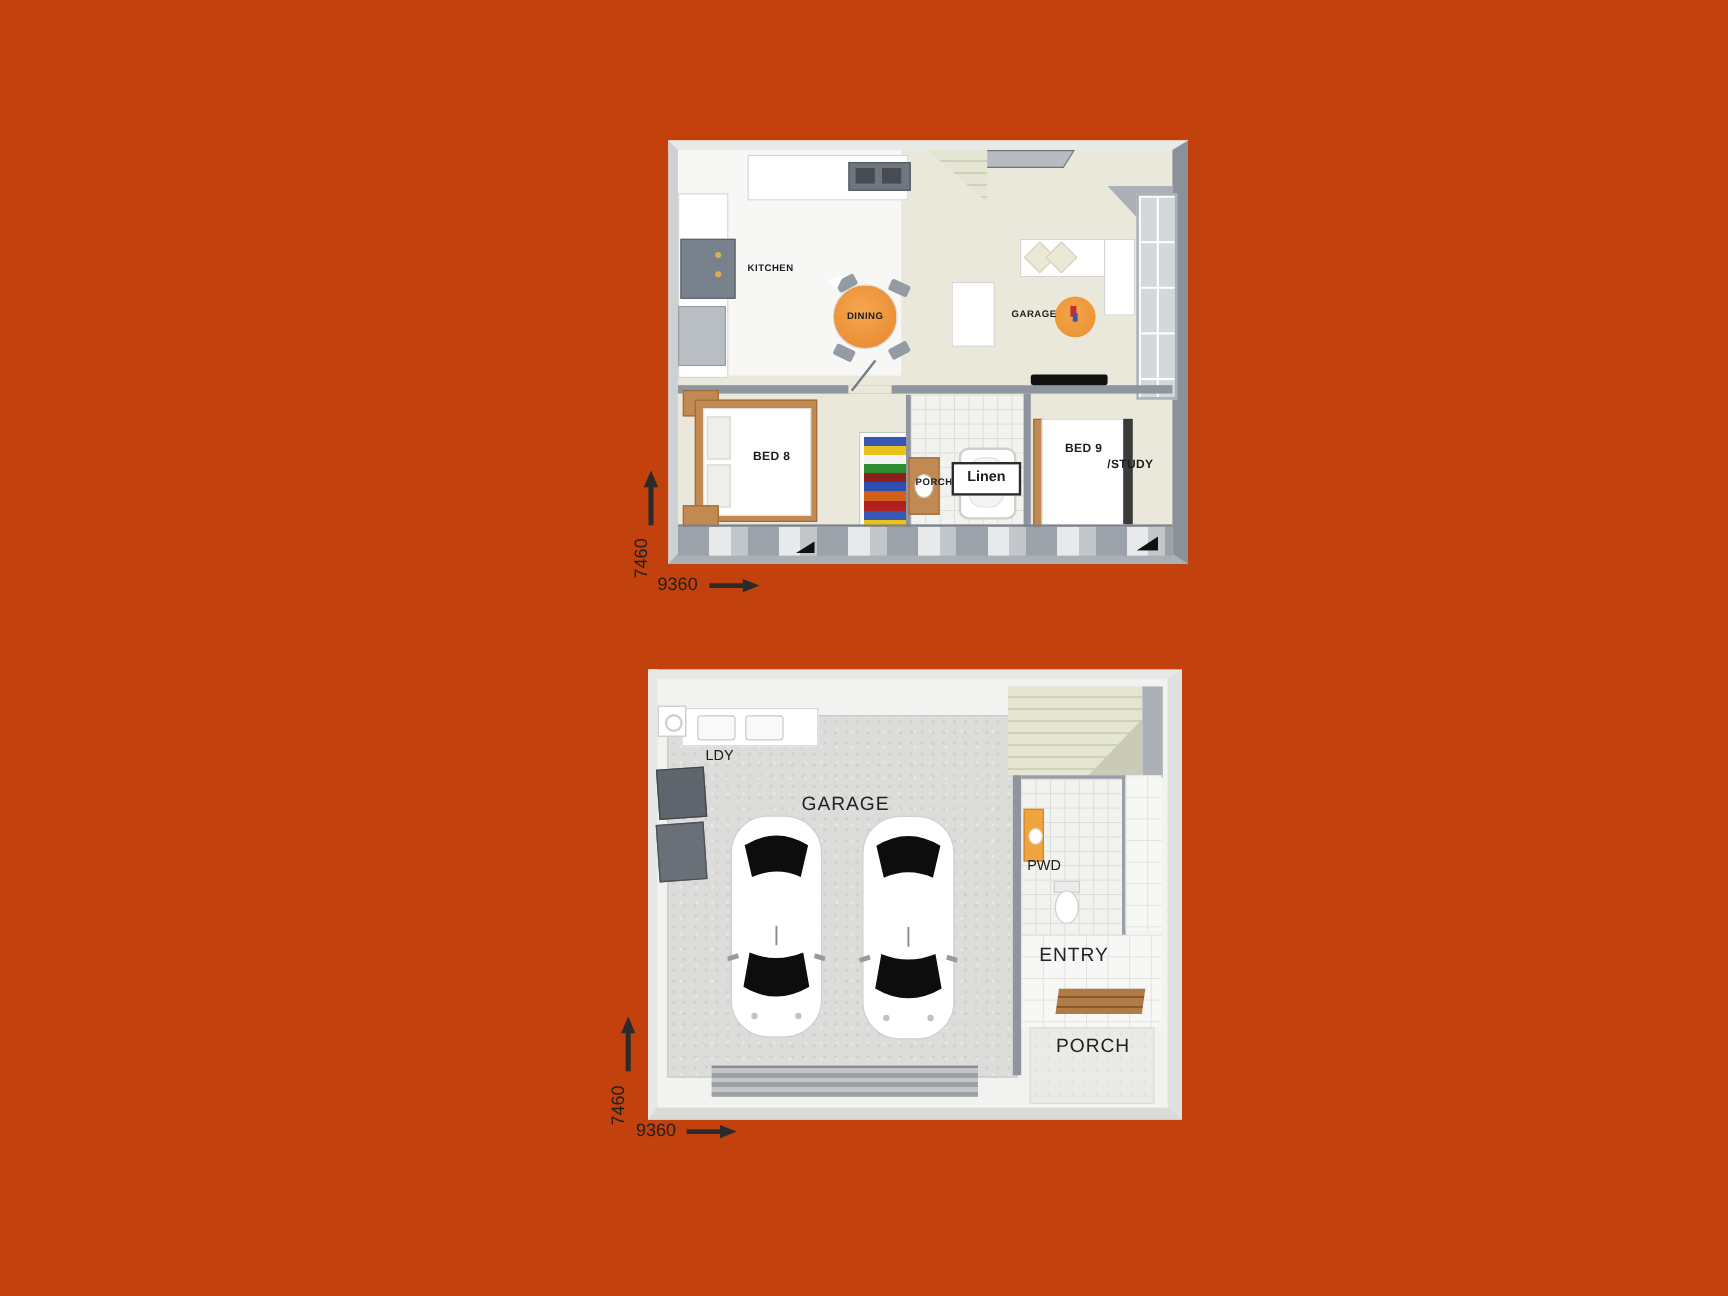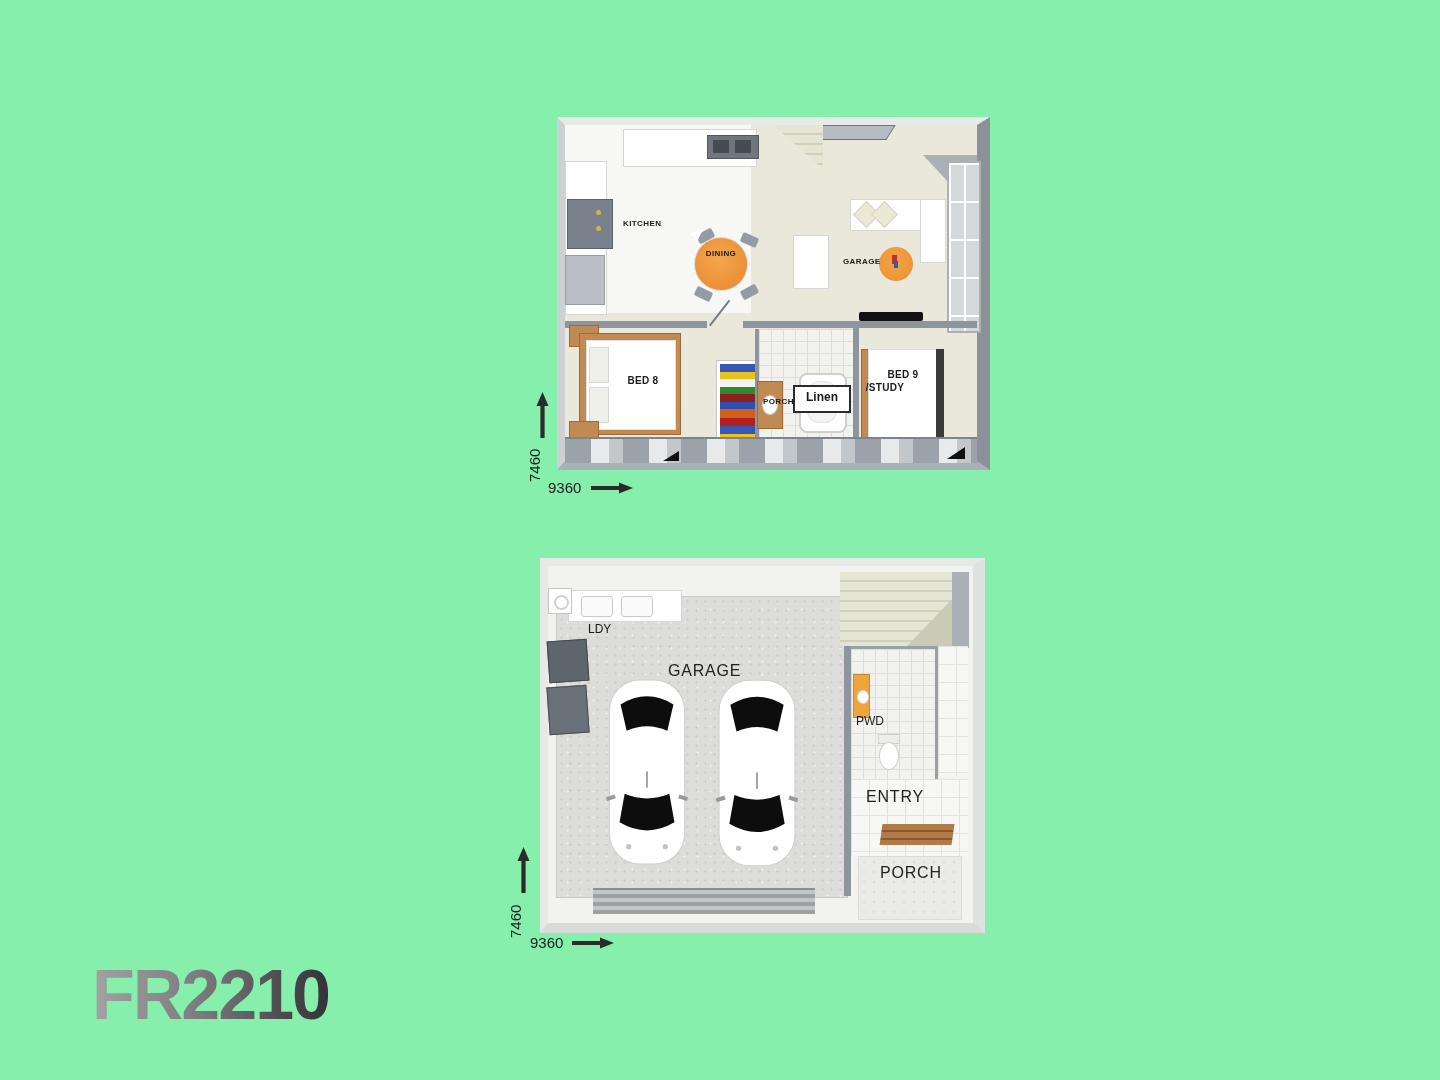--- a/index.html
+++ b/index.html
@@ -1,16 +1,16 @@
 <!DOCTYPE html>
 <html><head>
 <meta charset="utf-8">
 <style>
   html,body{margin:0;padding:0;background:#ffffff;}
-  .sheet{position:relative;width:1440px;height:1080px;background:#86efac;overflow:hidden;
+  .sheet{position:relative;width:1440px;height:1080px;background:#c2410c;overflow:hidden;
          font-family:"Liberation Sans",sans-serif;}
   .abs{position:absolute;}
   .plan{position:absolute;box-sizing:border-box;}
   
   .uplan{left:557px;top:117px;width:433px;height:353px;
          border-top:8px solid #e8eae8;border-left:8px solid #cdd1d4;
          border-right:13px solid #8b9199;border-bottom:9px solid #aab0b6;
          background:#e9e8da;}
   
   .lplan{left:540px;top:558px;width:445px;height:375px;
@@ -95,21 +95,21 @@
     <div class="abs stairs tri-tr" style="left:208px;top:0;width:50px;height:44px;"></div>
 
     <div class="abs" style="left:132px;top:106px;width:17px;height:10px;background:#959ba2;transform:rotate(-28deg);border-radius:2px;"></div>
     <div class="abs" style="left:176px;top:110px;width:17px;height:10px;background:#959ba2;transform:rotate(24deg);border-radius:2px;"></div>
     <div class="abs" style="left:130px;top:164px;width:17px;height:10px;background:#959ba2;transform:rotate(206deg);border-radius:2px;"></div>
     <div class="abs" style="left:176px;top:162px;width:17px;height:10px;background:#959ba2;transform:rotate(152deg);border-radius:2px;"></div>
     <div class="abs" style="left:124px;top:104px;width:14px;height:12px;background:#ffffff;clip-path:polygon(0 40%,100% 0,60% 100%);"></div>
 
     <div class="abs" style="left:129px;top:112px;width:52px;height:52px;border-radius:50%;
                 background:radial-gradient(circle at 45% 40%,#f4a74e,#e8862d);border:1px solid #d8d8d6;">
-      <div class="lbl sm center" style="left:0;right:0;top:11px;">DINING</div>
+      <div class="lbl sm center" style="left:0;right:0;top:21px;">DINING</div>
     </div>
 
     <div class="abs white-box" style="left:228px;top:110px;width:34px;height:52px;"></div>
     <div class="abs white-box" style="left:285px;top:74px;width:92px;height:30px;">
       <div class="abs" style="left:6px;top:5px;width:17px;height:17px;background:#ece8d6;border:1px solid #d6d2c0;transform:rotate(45deg);"></div>
       <div class="abs" style="left:24px;top:5px;width:17px;height:17px;background:#ece8d6;border:1px solid #d6d2c0;transform:rotate(45deg);"></div>
     </div>
     <div class="abs white-box" style="left:355px;top:74px;width:24px;height:62px;"></div>
 
     <div class="abs" style="left:314px;top:122px;width:34px;height:34px;border-radius:50%;
@@ -150,21 +150,21 @@
 
     <div class="abs" style="left:228px;top:216px;width:54px;height:24px;background:#ffffff;border:2px solid #2b2b2b;margin-top:44px;">
       <div class="lbl center" style="left:0;right:0;top:3px;font-size:12px;font-weight:bold;">Linen</div>
     </div>
 
     <div class="abs wall" style="left:288px;top:203px;width:6px;height:127px;"></div>
     <div class="abs wood" style="left:296px;top:224px;width:7px;height:88px;"></div>
     <div class="abs" style="left:303px;top:224px;width:70px;height:88px;background:#ffffff;border:1px solid #dddddb;"></div>
     <div class="abs" style="left:371px;top:224px;width:8px;height:88px;background:#3a3a3a;"></div>
     <div class="lbl md center" style="left:303px;top:244px;width:70px;">BED 9</div>
-    <div class="lbl md center" style="left:285px;top:257px;width:70px;">/STUDY</div>
+    <div class="lbl md center" style="left:303px;top:257px;width:70px;padding-left:39px;">/STUDY</div>
 
     <div class="abs deck" style="left:0;top:312px;width:412px;height:24px;"></div>
     <div class="abs tri-br" style="left:98px;top:326px;width:16px;height:10px;"></div>
     <div class="abs tri-br" style="left:382px;top:322px;width:18px;height:12px;"></div>
   </section>
 
   <svg class="abs" style="left:536px;top:392px;" width="13" height="46" viewBox="0 0 13 46">
     <path d="M6.5 0 L12.5 14 L8.6 14 L8.6 46 L4.4 46 L4.4 14 L0.5 14 Z" fill="#2b2b2b"></path>
   </svg>
   <div class="dim-num dim-v" style="left:526px;top:440px;height:42px;">7460</div>
@@ -241,15 +241,14 @@
 
   <svg class="abs" style="left:517px;top:847px;" width="13" height="46" viewBox="0 0 13 46">
     <path d="M6.5 0 L12.5 14 L8.6 14 L8.6 46 L4.4 46 L4.4 14 L0.5 14 Z" fill="#2b2b2b"></path>
   </svg>
   <div class="dim-num dim-v" style="left:507px;top:896px;height:42px;">7460</div>
   <div class="dim-num" style="left:530px;top:934px;">9360</div>
   <svg class="abs" style="left:572px;top:937px;" width="42" height="12" viewBox="0 0 42 12">
     <path d="M42 6 L28 0.5 L28 4 L0 4 L0 8 L28 8 L28 11.5 Z" fill="#2b2b2b"></path>
   </svg>
 
-  <div class="logo">FR2210</div>
 
 </div>
 
 </body></html>

